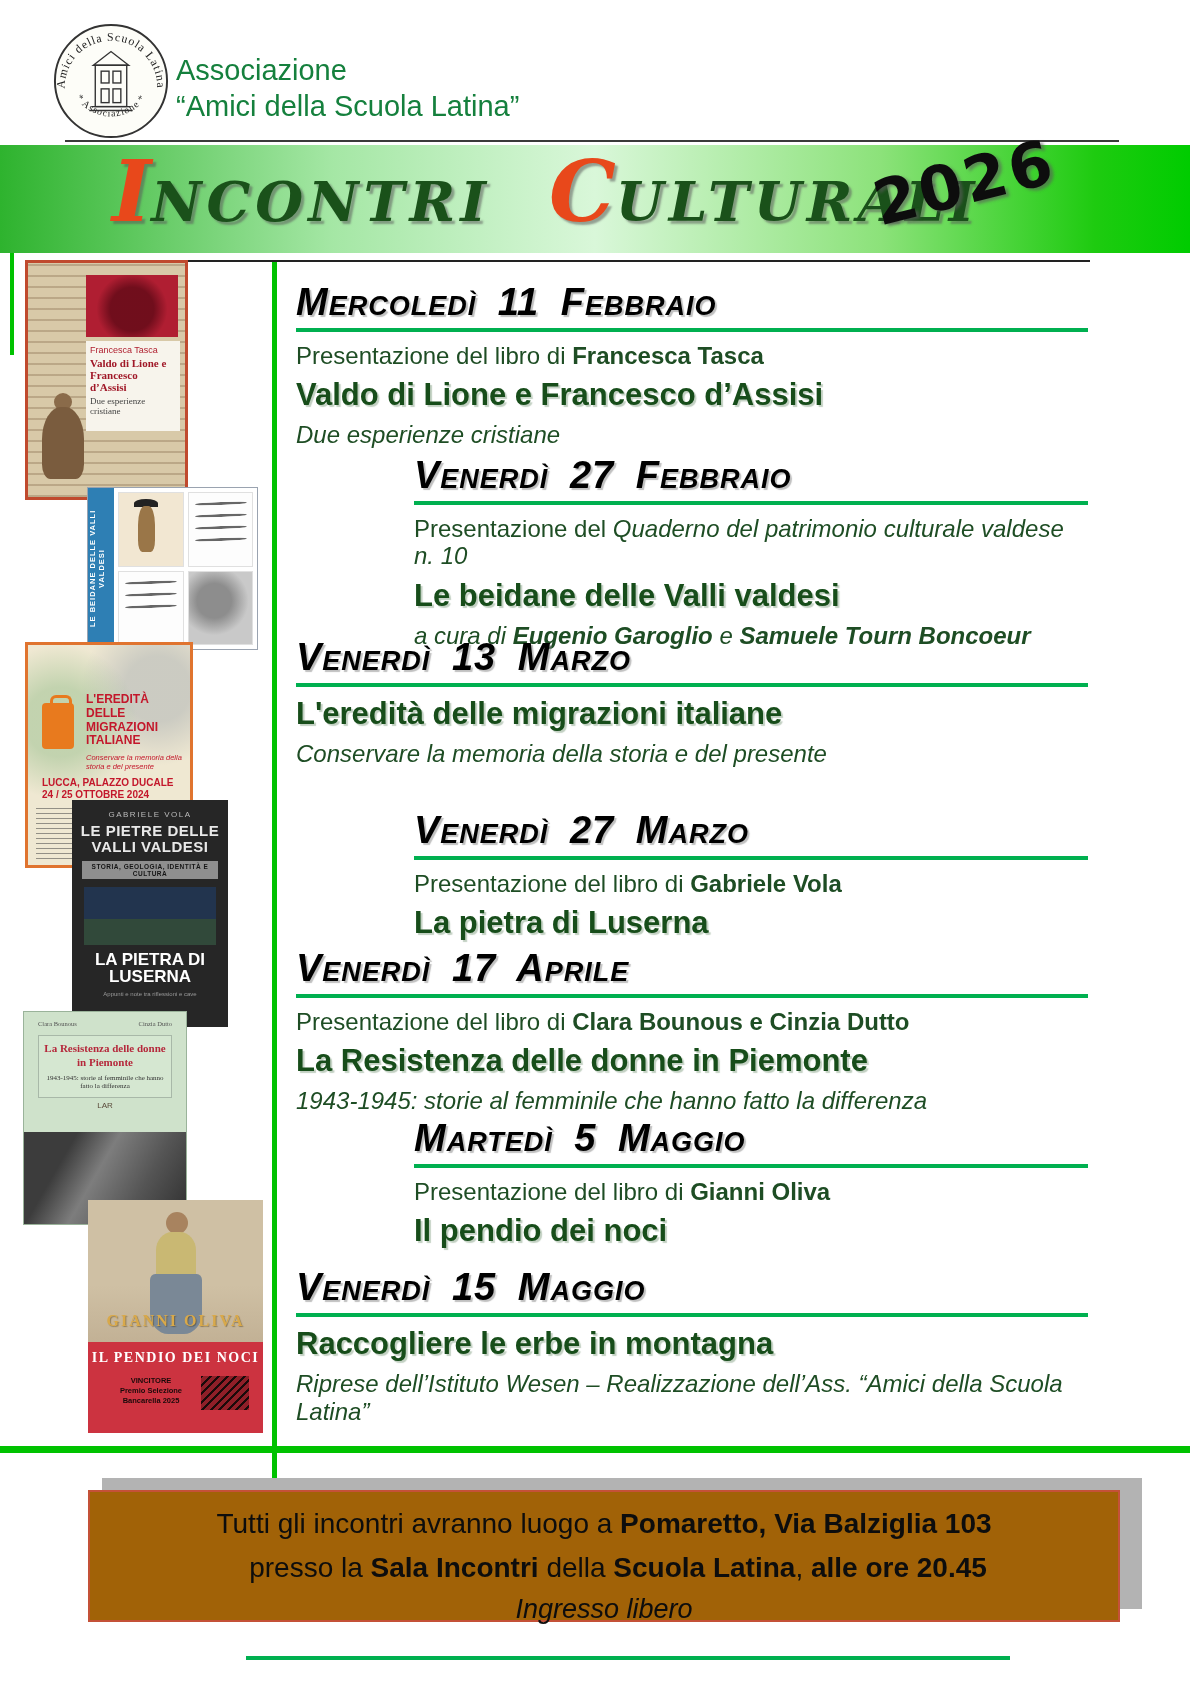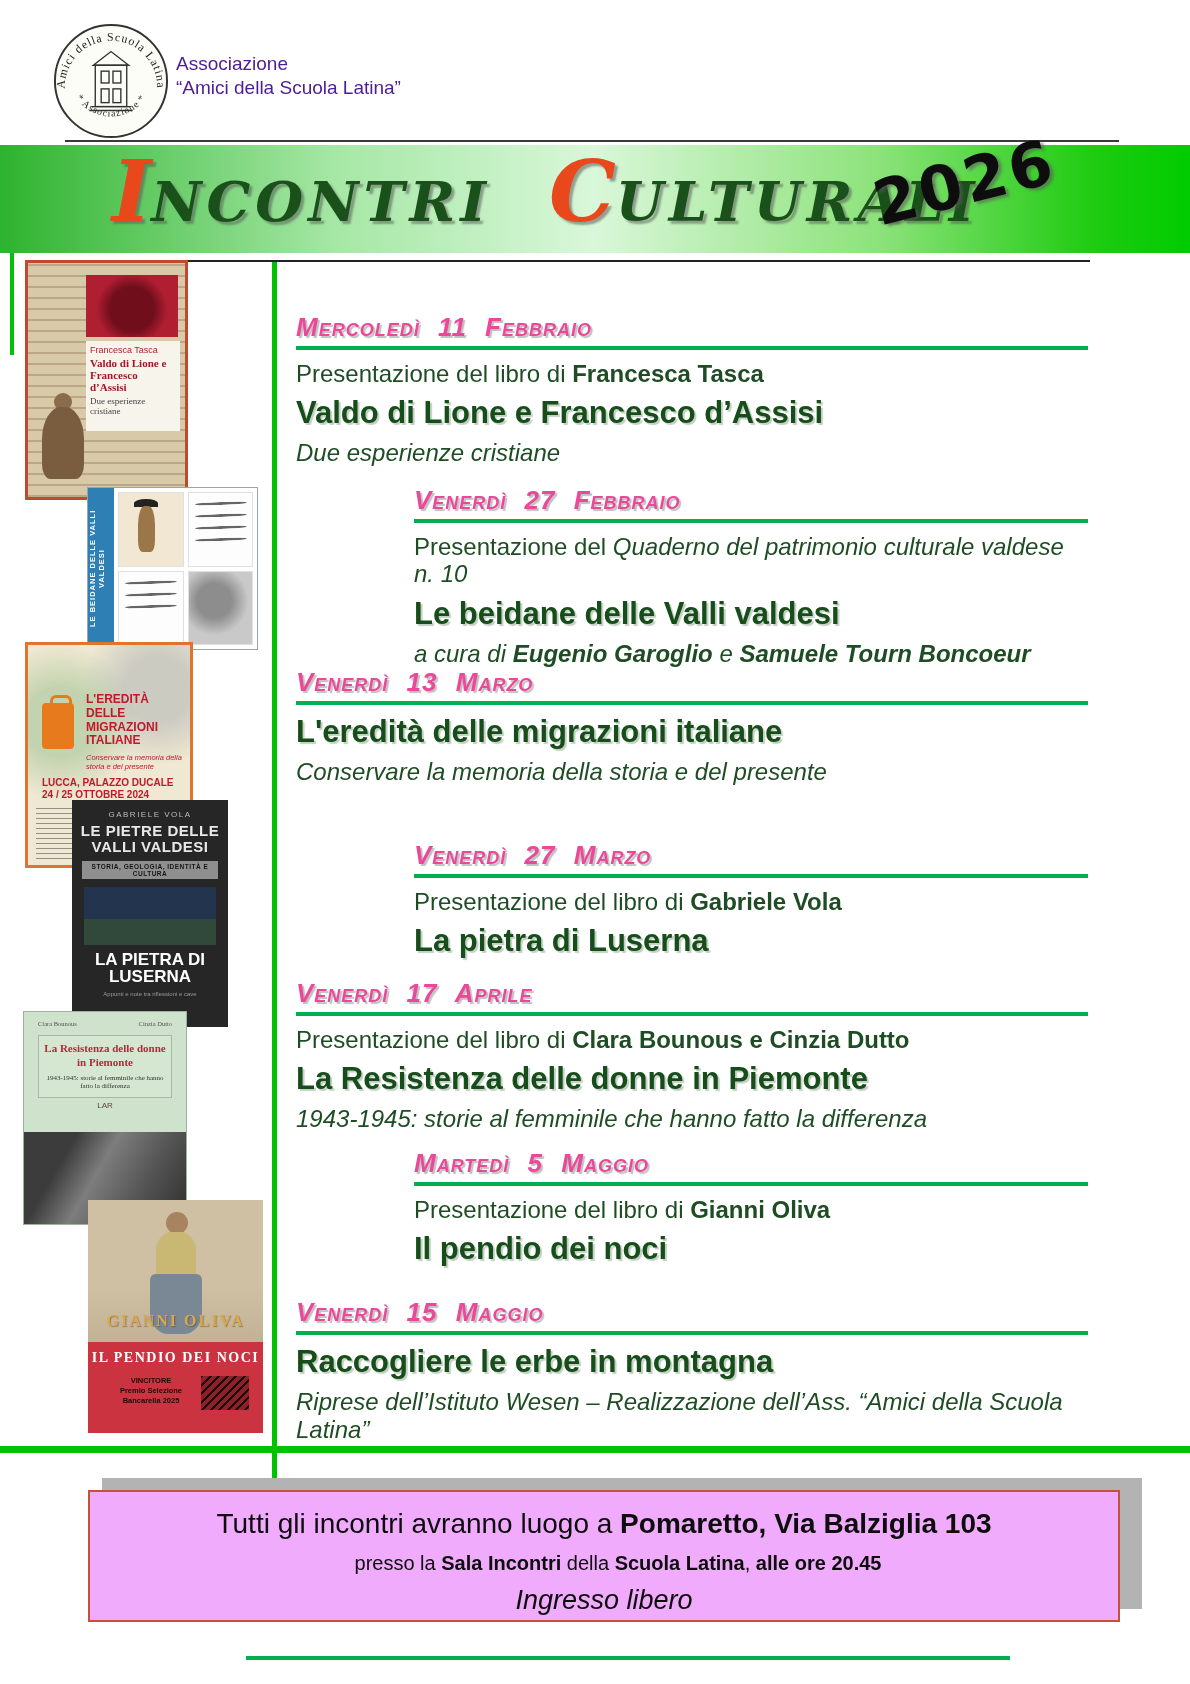--- a/index.html
+++ b/index.html
@@ -1,21 +1,21 @@
 <!DOCTYPE html>
 <html><head>
 <meta charset="utf-8">
 <style>
   html,body{margin:0;padding:0;background:#ffffff;}
   .page{position:relative;width:1190px;height:1684px;background:#ffffff;overflow:hidden;
         font-family:"Liberation Sans",sans-serif;}
 
   
   .logo{position:absolute;left:52px;top:22px;width:118px;height:118px;}
-  .org-name{position:absolute;left:176px;top:52px;font-size:19px;color:#4c1d95;line-height:1.25;}
+  .org-name{position:absolute;left:176px;top:52px;font-size:29px;color:#15803d;line-height:1.25;}
   .header-rule{position:absolute;left:65px;top:140px;width:1054px;height:2px;background:#3a3a3a;}
 
   
   .banner{position:absolute;left:0;top:145px;width:1190px;height:108px;
     background:linear-gradient(90deg,#2eb32e 0%,#a5e7a5 28%,#d9f7d9 50%,#8ce27a 74%,#1ecb10 92%,#00cc00 100%);}
   .banner-title{position:absolute;left:112px;top:150px;white-space:nowrap;
     font-family:"DejaVu Serif",serif;font-style:italic;font-weight:bold;color:#1a511a;
     text-shadow:3px 3px 2px rgba(90,90,90,0.55);}
   .banner-title .initial{font-size:84px;color:#e8481b;line-height:1;}
   .banner-title .caps{font-size:55px;letter-spacing:5px;}
@@ -30,36 +30,36 @@
   .vline-left{position:absolute;left:10px;top:253px;width:4px;height:102px;background:#00c200;}
   .big-rule{position:absolute;left:0;top:1446px;width:1190px;height:7px;background:#00c200;}
   .bottom-rule{position:absolute;left:246px;top:1656px;width:764px;height:4px;background:#00b050;}
 
   
   .ev{position:absolute;}
   .ev.normal{left:296px;width:792px;}
   .ev.indent{left:414px;width:674px;}
   .e1{top:282px;} .e2{top:455px;} .e3{top:637px;} .e4{top:810px;}
   .e5{top:948px;} .e6{top:1118px;} .e7{top:1267px;}
-  .ev-date{font-size:26px;font-weight:bold;font-style:italic;font-variant:small-caps;
-    color:#ec4899;letter-spacing:1px;word-spacing:10px;line-height:1.1;
-    text-shadow:2px 2px 1px rgba(140,140,140,0.55);margin-top:31px;}
+  .ev-date{font-size:38px;font-weight:bold;font-style:italic;font-variant:small-caps;
+    color:#000000;letter-spacing:1px;word-spacing:10px;line-height:1.1;
+    text-shadow:2px 2px 1px rgba(140,140,140,0.55);}
   .ev-rule{height:4px;background:#00b050;margin:4px 0 10px 0;}
   .ev-intro{font-size:24px;color:#1e4d24;line-height:1.15;}
   .ev-title{font-size:31px;font-weight:bold;color:#174d1a;margin-top:9px;line-height:1.1;
     text-shadow:2px 2px 1px rgba(120,150,120,0.45);}
   .ev-sub{font-size:24px;font-style:italic;color:#1e4d24;margin-top:9px;}
   .b{font-weight:bold;} .i{font-style:italic;} .bi{font-weight:bold;font-style:italic;}
 
   
   .footer-shadow{position:absolute;left:102px;top:1478px;width:1040px;height:131px;background:#b3b3b3;}
-  .footer-box{position:absolute;left:88px;top:1490px;width:1028px;height:128px;background:#f0abfc;
+  .footer-box{position:absolute;left:88px;top:1490px;width:1028px;height:128px;background:#a16207;
     border:2px solid #c45138;text-align:center;color:#0d0d0d;}
   .f-line1{margin-top:16px;font-size:28px;}
-  .f-line2{margin-top:12px;font-size:20px;margin-left:28px;}
+  .f-line2{margin-top:12px;font-size:28px;margin-left:28px;}
   .f-line3{margin-top:10px;font-size:27px;font-style:italic;}
 
   
   .cover{position:absolute;box-sizing:border-box;overflow:hidden;}
   
   .bk1{left:25px;top:260px;width:163px;height:240px;z-index:1;border:3px solid #c04a2e;
     background:#d8c9a8;
     background-image:repeating-linear-gradient(0deg,rgba(110,80,50,0.28) 0 2px,transparent 2px 11px);}
   .bk1-red{position:absolute;left:58px;top:12px;width:92px;height:62px;background:#b01e32;
     background-image:radial-gradient(circle at 50% 55%,rgba(60,0,10,0.55) 0 38%,transparent 62%);}

